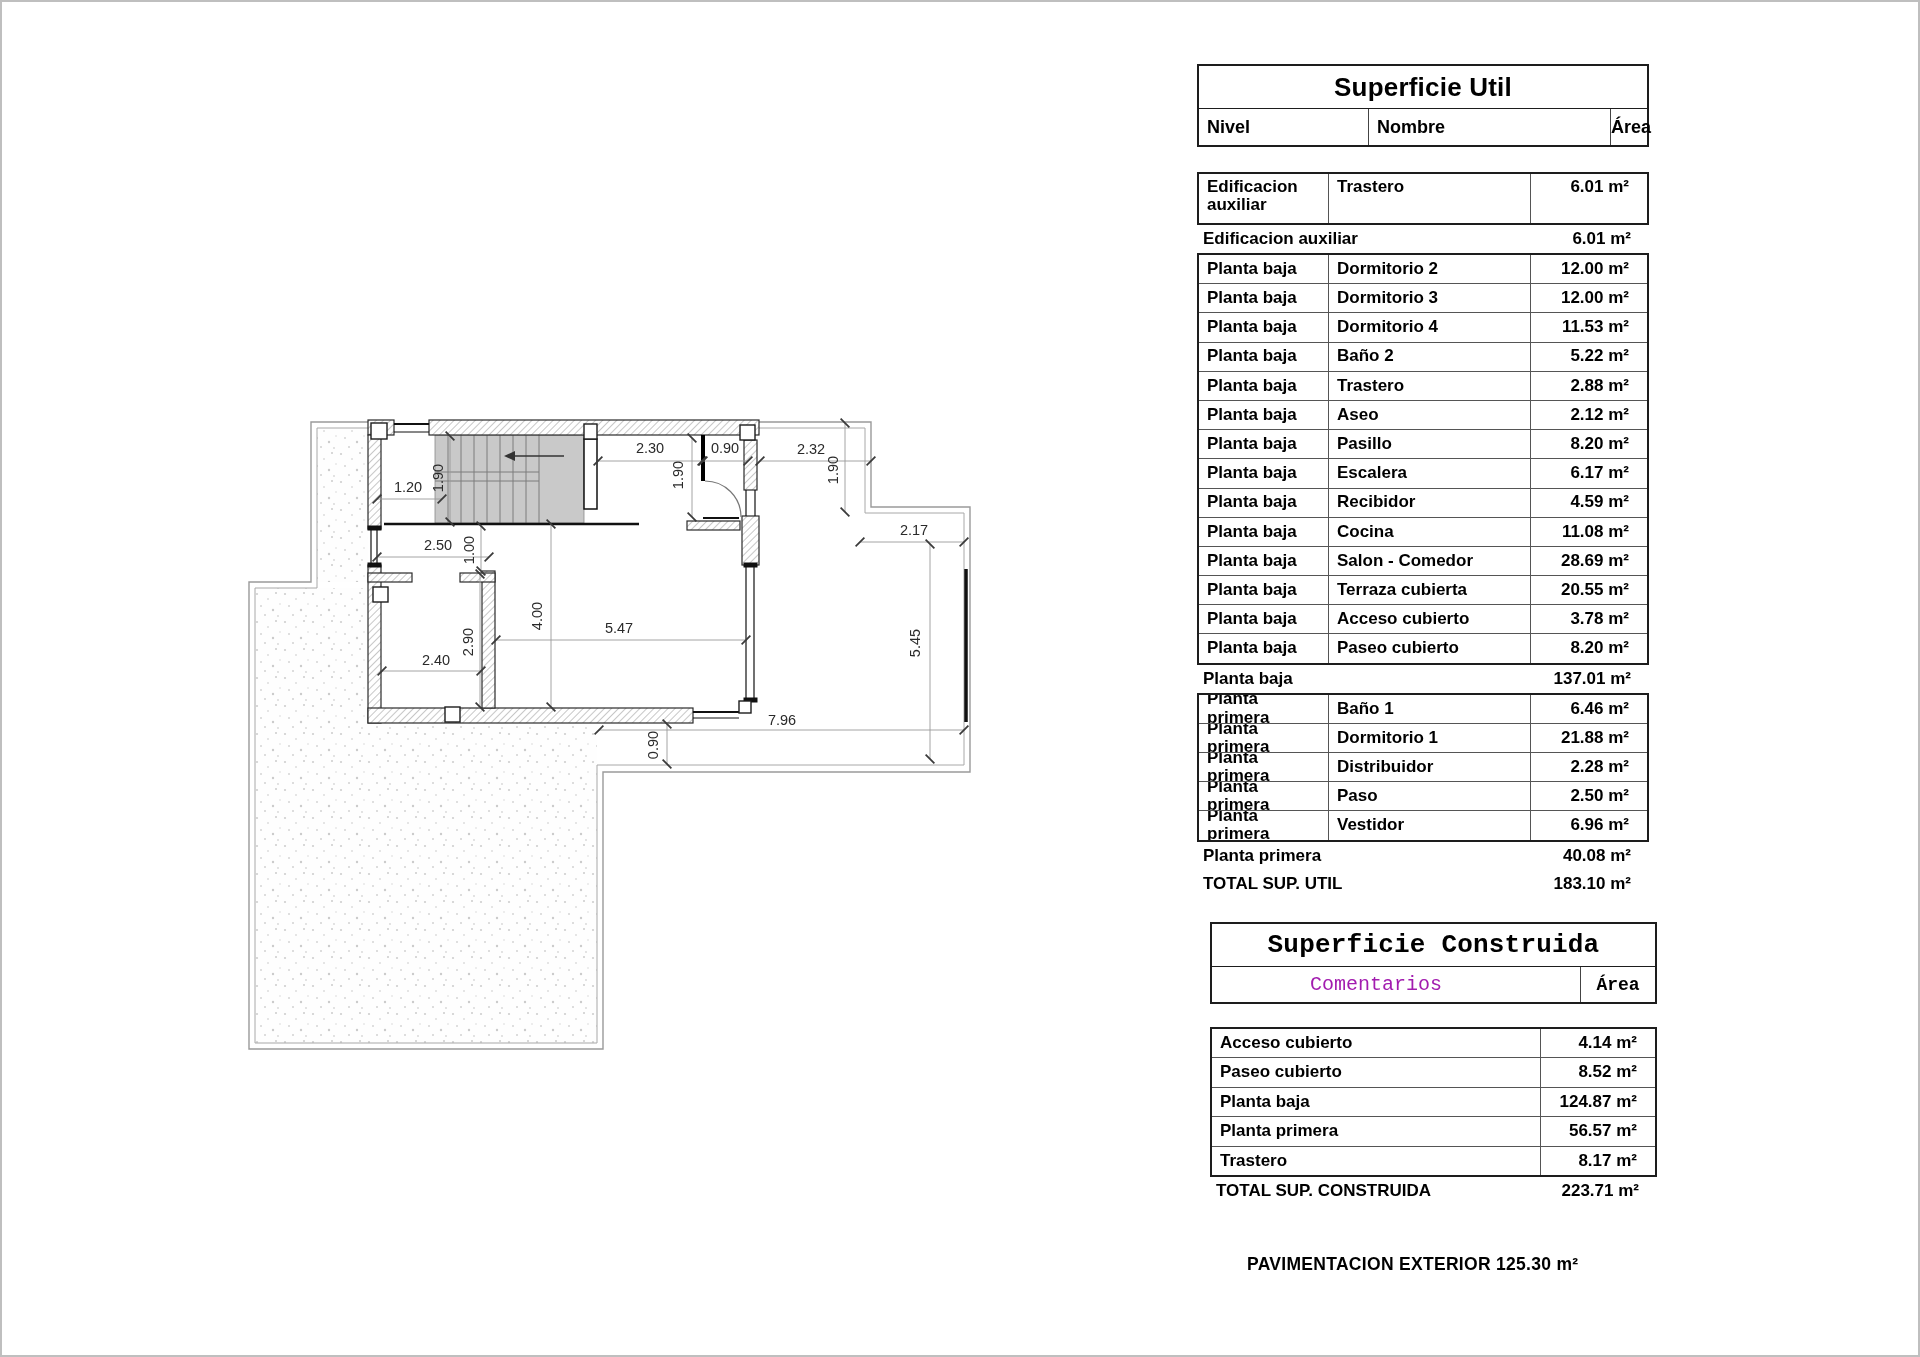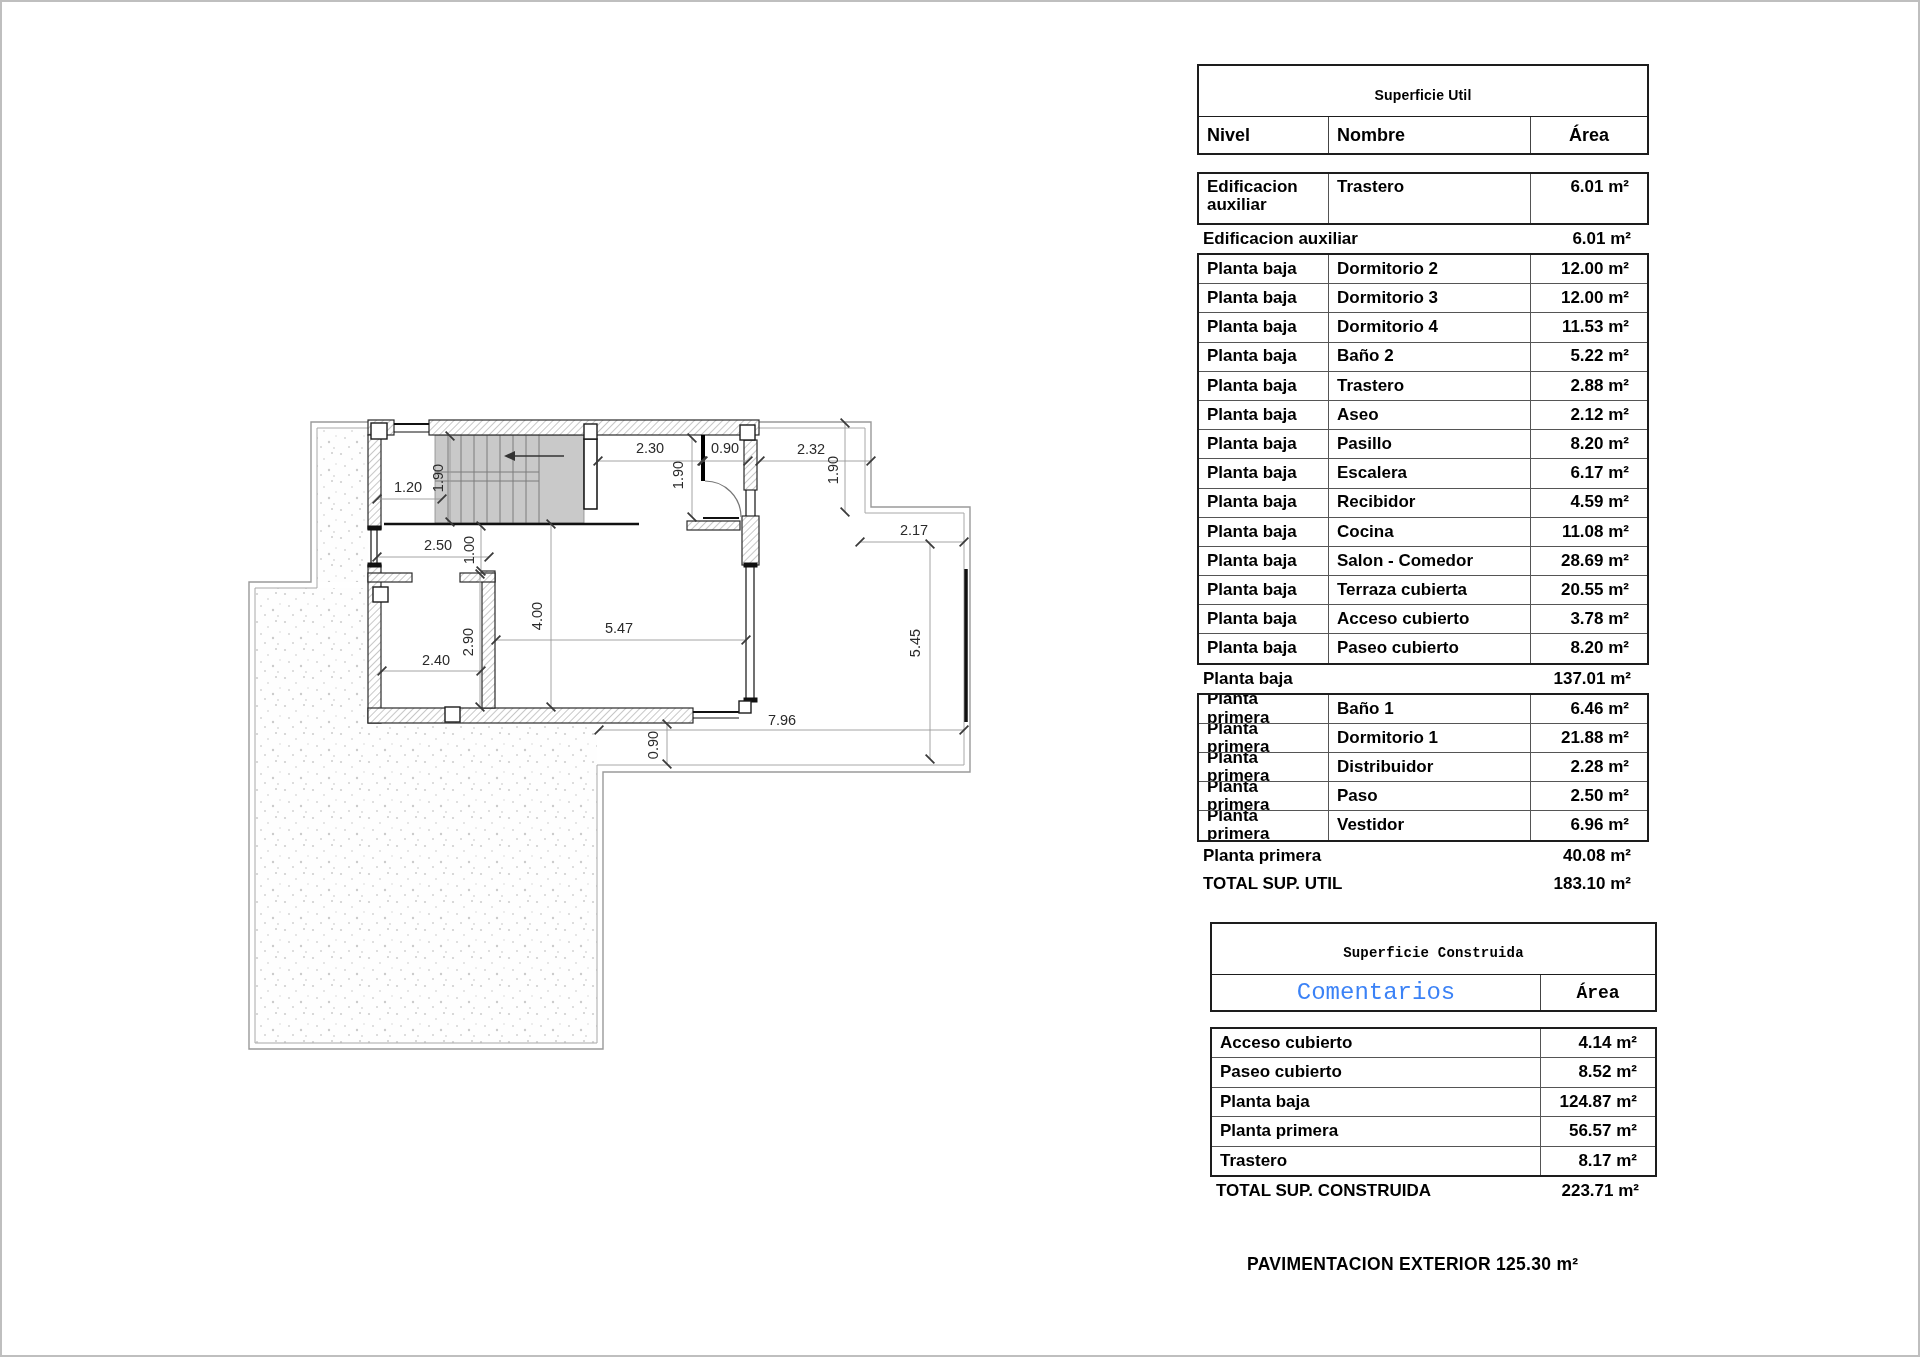--- a/index.html
+++ b/index.html
@@ -7,28 +7,28 @@
     position:relative;width:1920px;height:1357px;background:#fff;
     border:2px solid #bfbfbf;box-sizing:border-box;overflow:hidden;
     font-family:"Liberation Sans","DejaVu Sans",sans-serif;color:#000;
   }
   svg text{font-family:"Liberation Sans","DejaVu Sans",sans-serif;}
 
   
   .abs{position:absolute;}
   .headbox{border:2px solid #1d1d1d;background:#fff;}
   .titlerow{height:42px;display:flex;align-items:center;justify-content:center;
-    font-weight:bold;font-size:14px;border-bottom:1.6px solid #1d1d1d;letter-spacing:.2px;margin-top:8px;}
-  .colrow{display:grid;height:36px;align-items:center;font-weight:bold;font-size:18px;}
+    font-weight:bold;font-size:26px;border-bottom:1.6px solid #1d1d1d;letter-spacing:.2px;}
+  .colrow{display:grid;height:36px;align-items:center;font-weight:bold;font-size:18px;gap:40px;}
   .colrow.t1{grid-template-columns:129px 202px 1fr;}
   .colrow.t2{grid-template-columns:328px 1fr;}
   .colrow .cell{height:100%;display:flex;align-items:center;padding:0 8px;box-sizing:border-box;}
   .colrow .cell + .cell{border-left:1.3px solid #444;text-align:right;}
   .cell.center{justify-content:center;padding:0;}
-  .comentarios{font-weight:normal;font-size:24px;color:#3b82f6;}
+  .comentarios{font-weight:normal;font-size:20px;color:#a21caf;}
 
   .blk{border:2px solid #1d1d1d;background:#fff;}
   .r{display:grid;grid-template-columns:129px 202px 1fr;height:28.2px;}
   .r.tall{height:49px;}
   .r2{grid-template-columns:328px 1fr;}
   .r + .r{border-top:1px solid #555;}
   .c{display:flex;align-items:center;padding:0 8px;font-weight:bold;font-size:17px;
      box-sizing:border-box;overflow:hidden;line-height:1.08;}
   .c + .c{border-left:1px solid #555;}
   .r.tall .c{align-items:flex-start;padding-top:4px;}

